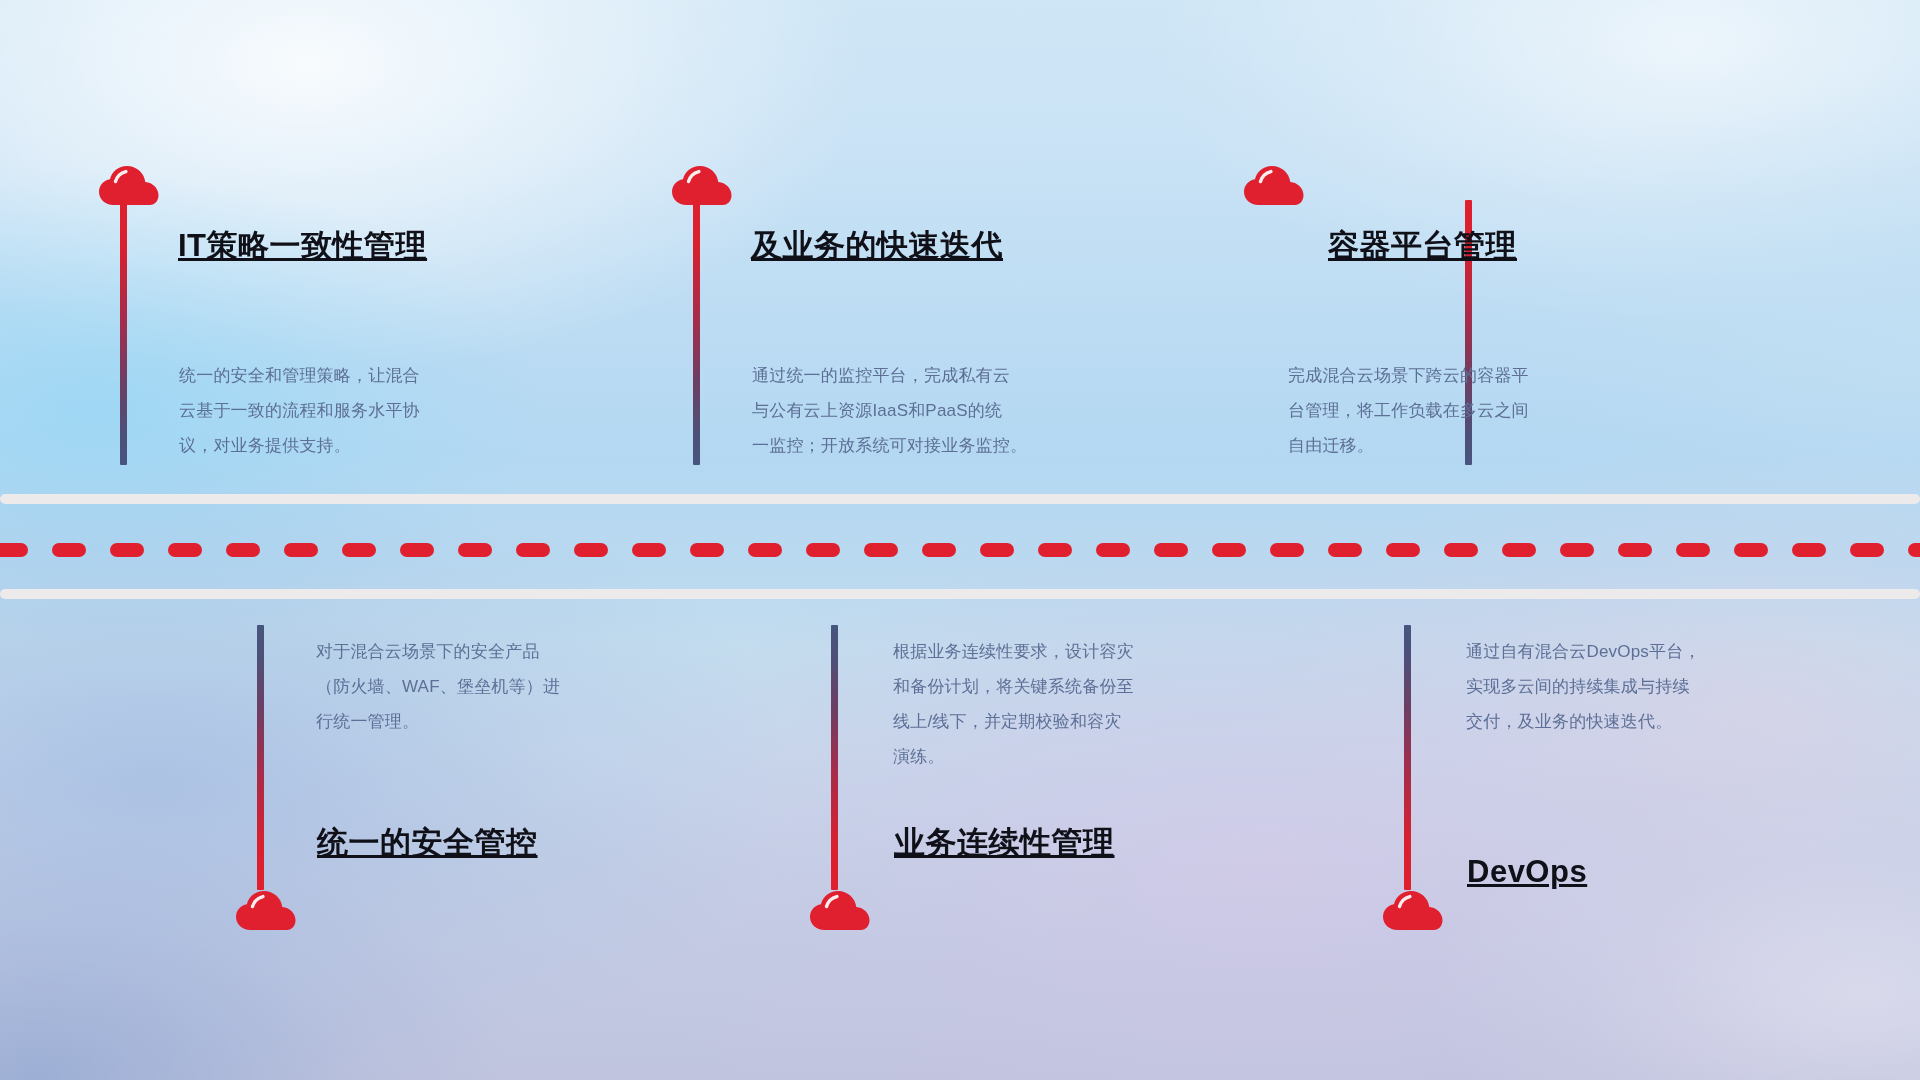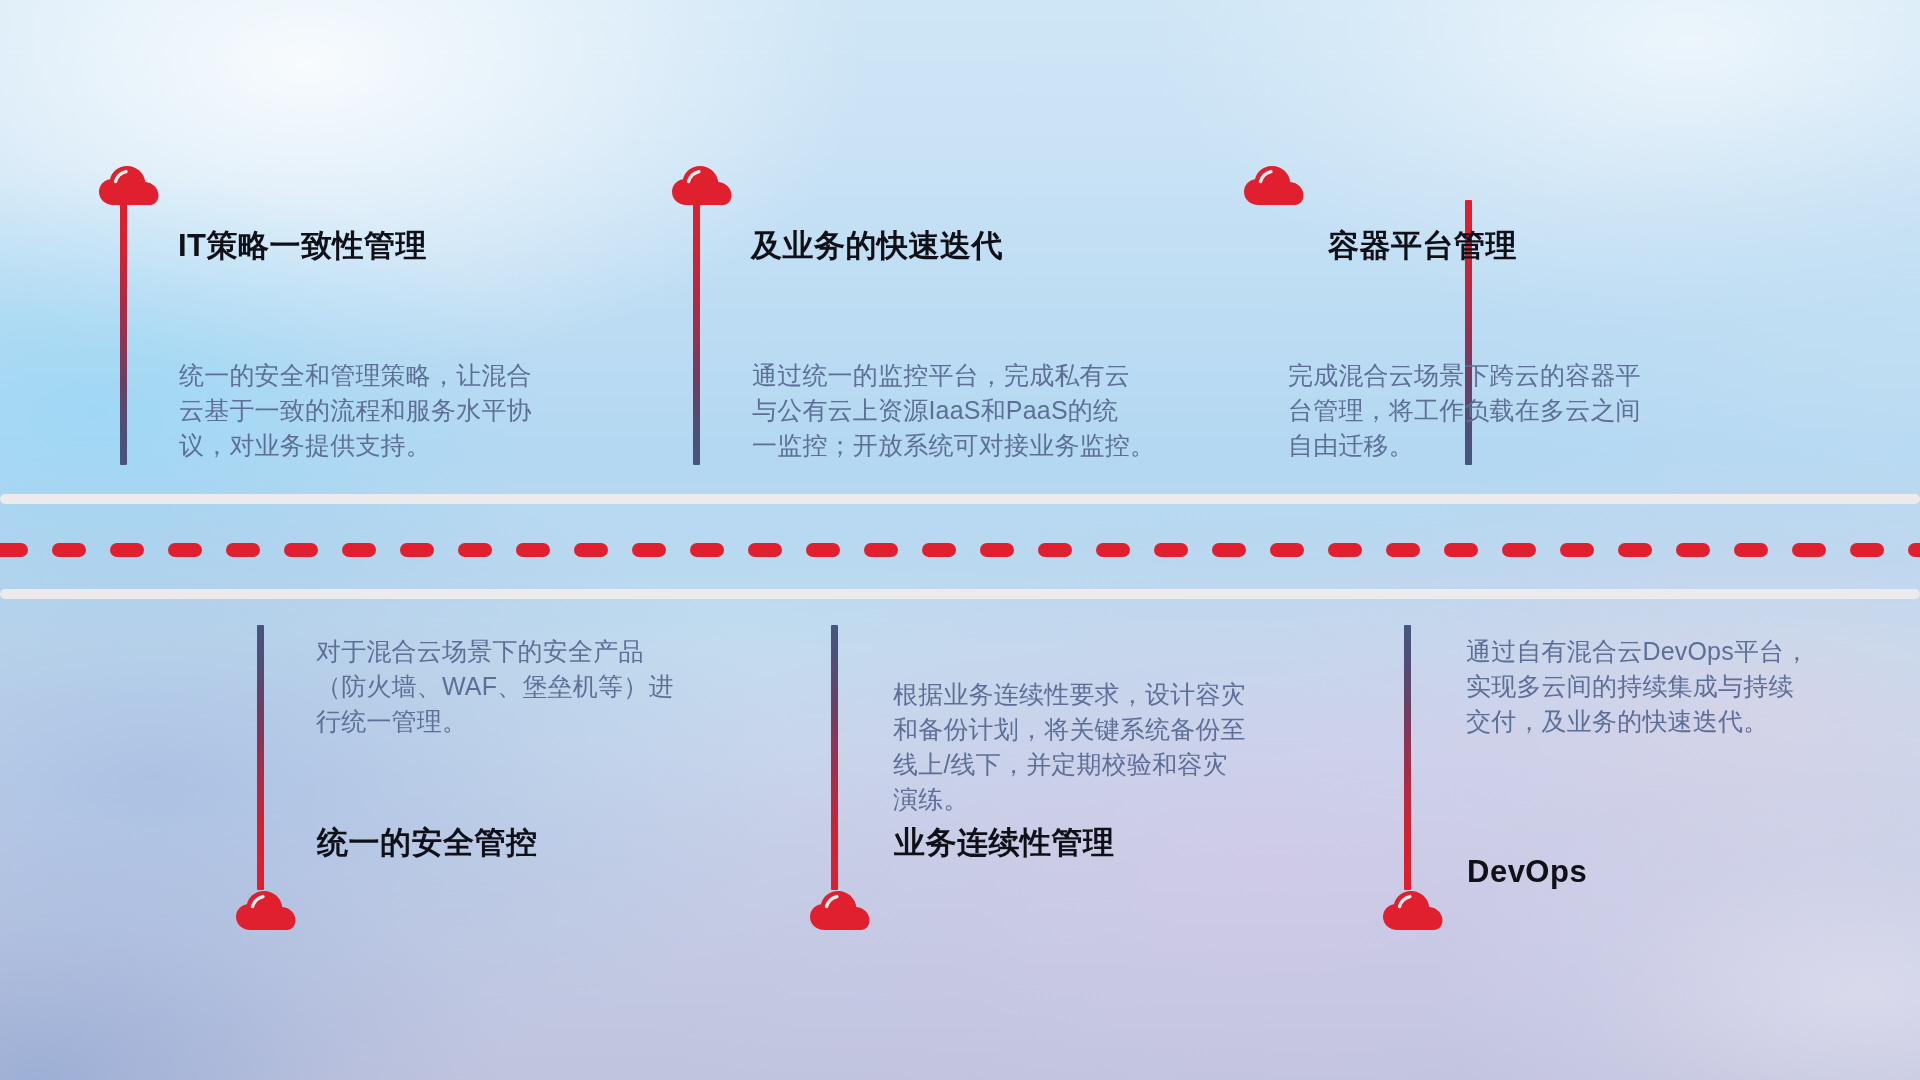--- a/index.html
+++ b/index.html
@@ -116,25 +116,26 @@
 
   .cloud-icon { position:absolute; width:62px; height:46px; }
 
   .title {
     position:absolute;
     white-space:nowrap;
     color:#101018;
     font-size:31px;
     font-weight:bold;
     letter-spacing:.5px;
+    text-decoration:underline;
   }
   .desc {
     position:absolute;
     color:#5d6f96;
-    font-size:25px;
+    font-size:17px;
     line-height:35px;
     letter-spacing:.2px;
     white-space:pre-line;
   }
 </style>
 </head>
 <body>
 
 <div id="stage">
 
@@ -245,21 +246,21 @@
   </div>
 
   <div class="node">
     <div class="stem up" style="left:831px; top:625px; height:265px;"></div>
     <div class="cloud-icon" style="left:809px; top:885px;">
       <svg viewBox="0 0 62 46" width="62" height="46" aria-hidden="true">
         <path d="M15.5 45C7.2 45 1 39.2 1 31.8c0-6.3 4.6-11.6 11-12.6C13.6 11.6 20.6 6 29 6c9.4 0 17.2 6.9 18.3 15.9 7.5.6 13.2 6.4 13.2 13.3 0 5.4-3.6 9.8-8.6 9.8H15.5z" fill="#e0202e"></path>
         <path d="M17.5 21.5c1.4-4.8 5.4-8.6 10.4-9.9" fill="none" stroke="#ffffff" stroke-width="3.4" stroke-linecap="round" opacity=".92"></path>
       </svg>
     </div>
-    <div class="desc" style="left:893px; top:634px; width:450px;margin-top:43px;">根据业务连续性要求，设计容灾
+    <div class="desc" style="left:893px; top:634px; width:450px;">根据业务连续性要求，设计容灾
 和备份计划，将关键系统备份至
 线上/线下，并定期校验和容灾
 演练。</div>
     <div class="title" style="left:894px; top:822px;">业务连续性管理</div>
   </div>
 
   <div class="node">
     <div class="stem up" style="left:1404px; top:625px; height:265px;"></div>
     <div class="cloud-icon" style="left:1382px; top:885px;">
       <svg viewBox="0 0 62 46" width="62" height="46" aria-hidden="true">

